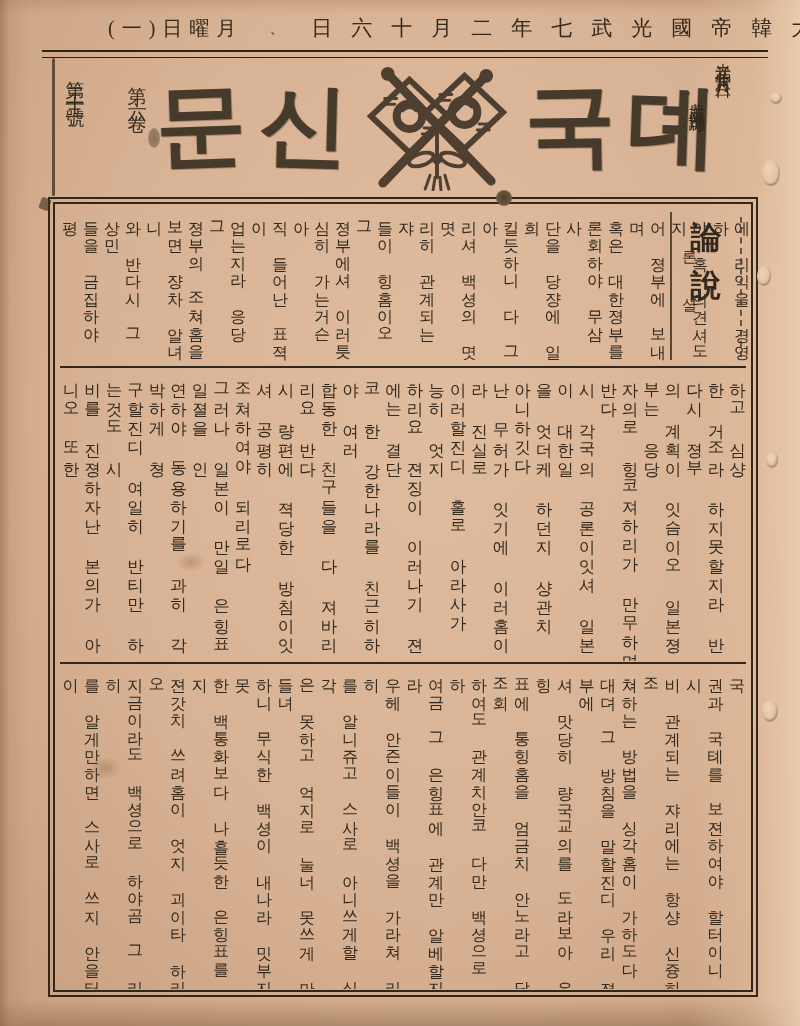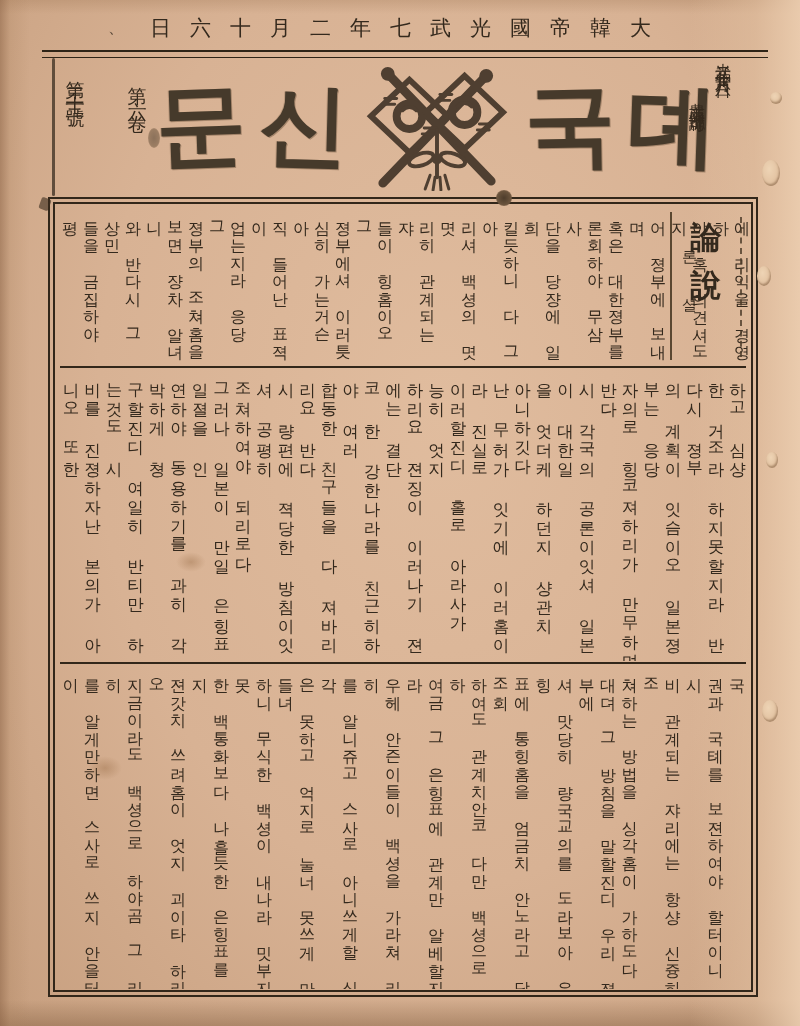--- a/index.html
+++ b/index.html
@@ -66,20 +66,21 @@
   .ink{background:radial-gradient(ellipse at 50% 50%, #4e3d2c 0%, #6b543d 60%, rgba(0,0,0,0) 100%);filter:blur(.5px);}
   .fox{background:radial-gradient(ellipse at 50% 50%, rgba(140,95,55,.35) 0%, rgba(0,0,0,0) 70%);}
   .corner-nick{position:absolute;left:40px;top:198px;width:10px;height:12px;background:#3a2c1d;opacity:.6;transform:rotate(20deg);border-radius:2px;}
 </style>
 </head>
 <body>
 
 <div class="page">
 
   <div class="dateline">
+    <span class="dl-left">(一)日曜月</span>
     <span class="dl-comma">、</span>
     <span class="dl-right">日六十月二年七武光國帝韓大</span>
   </div>
   <div class="toprule"></div>
 
   <div class="mast-edge"></div>
   <div class="issue-no vert">第三十三號</div>
   <div class="volume vert">第六卷</div>
 
   <div class="title">

